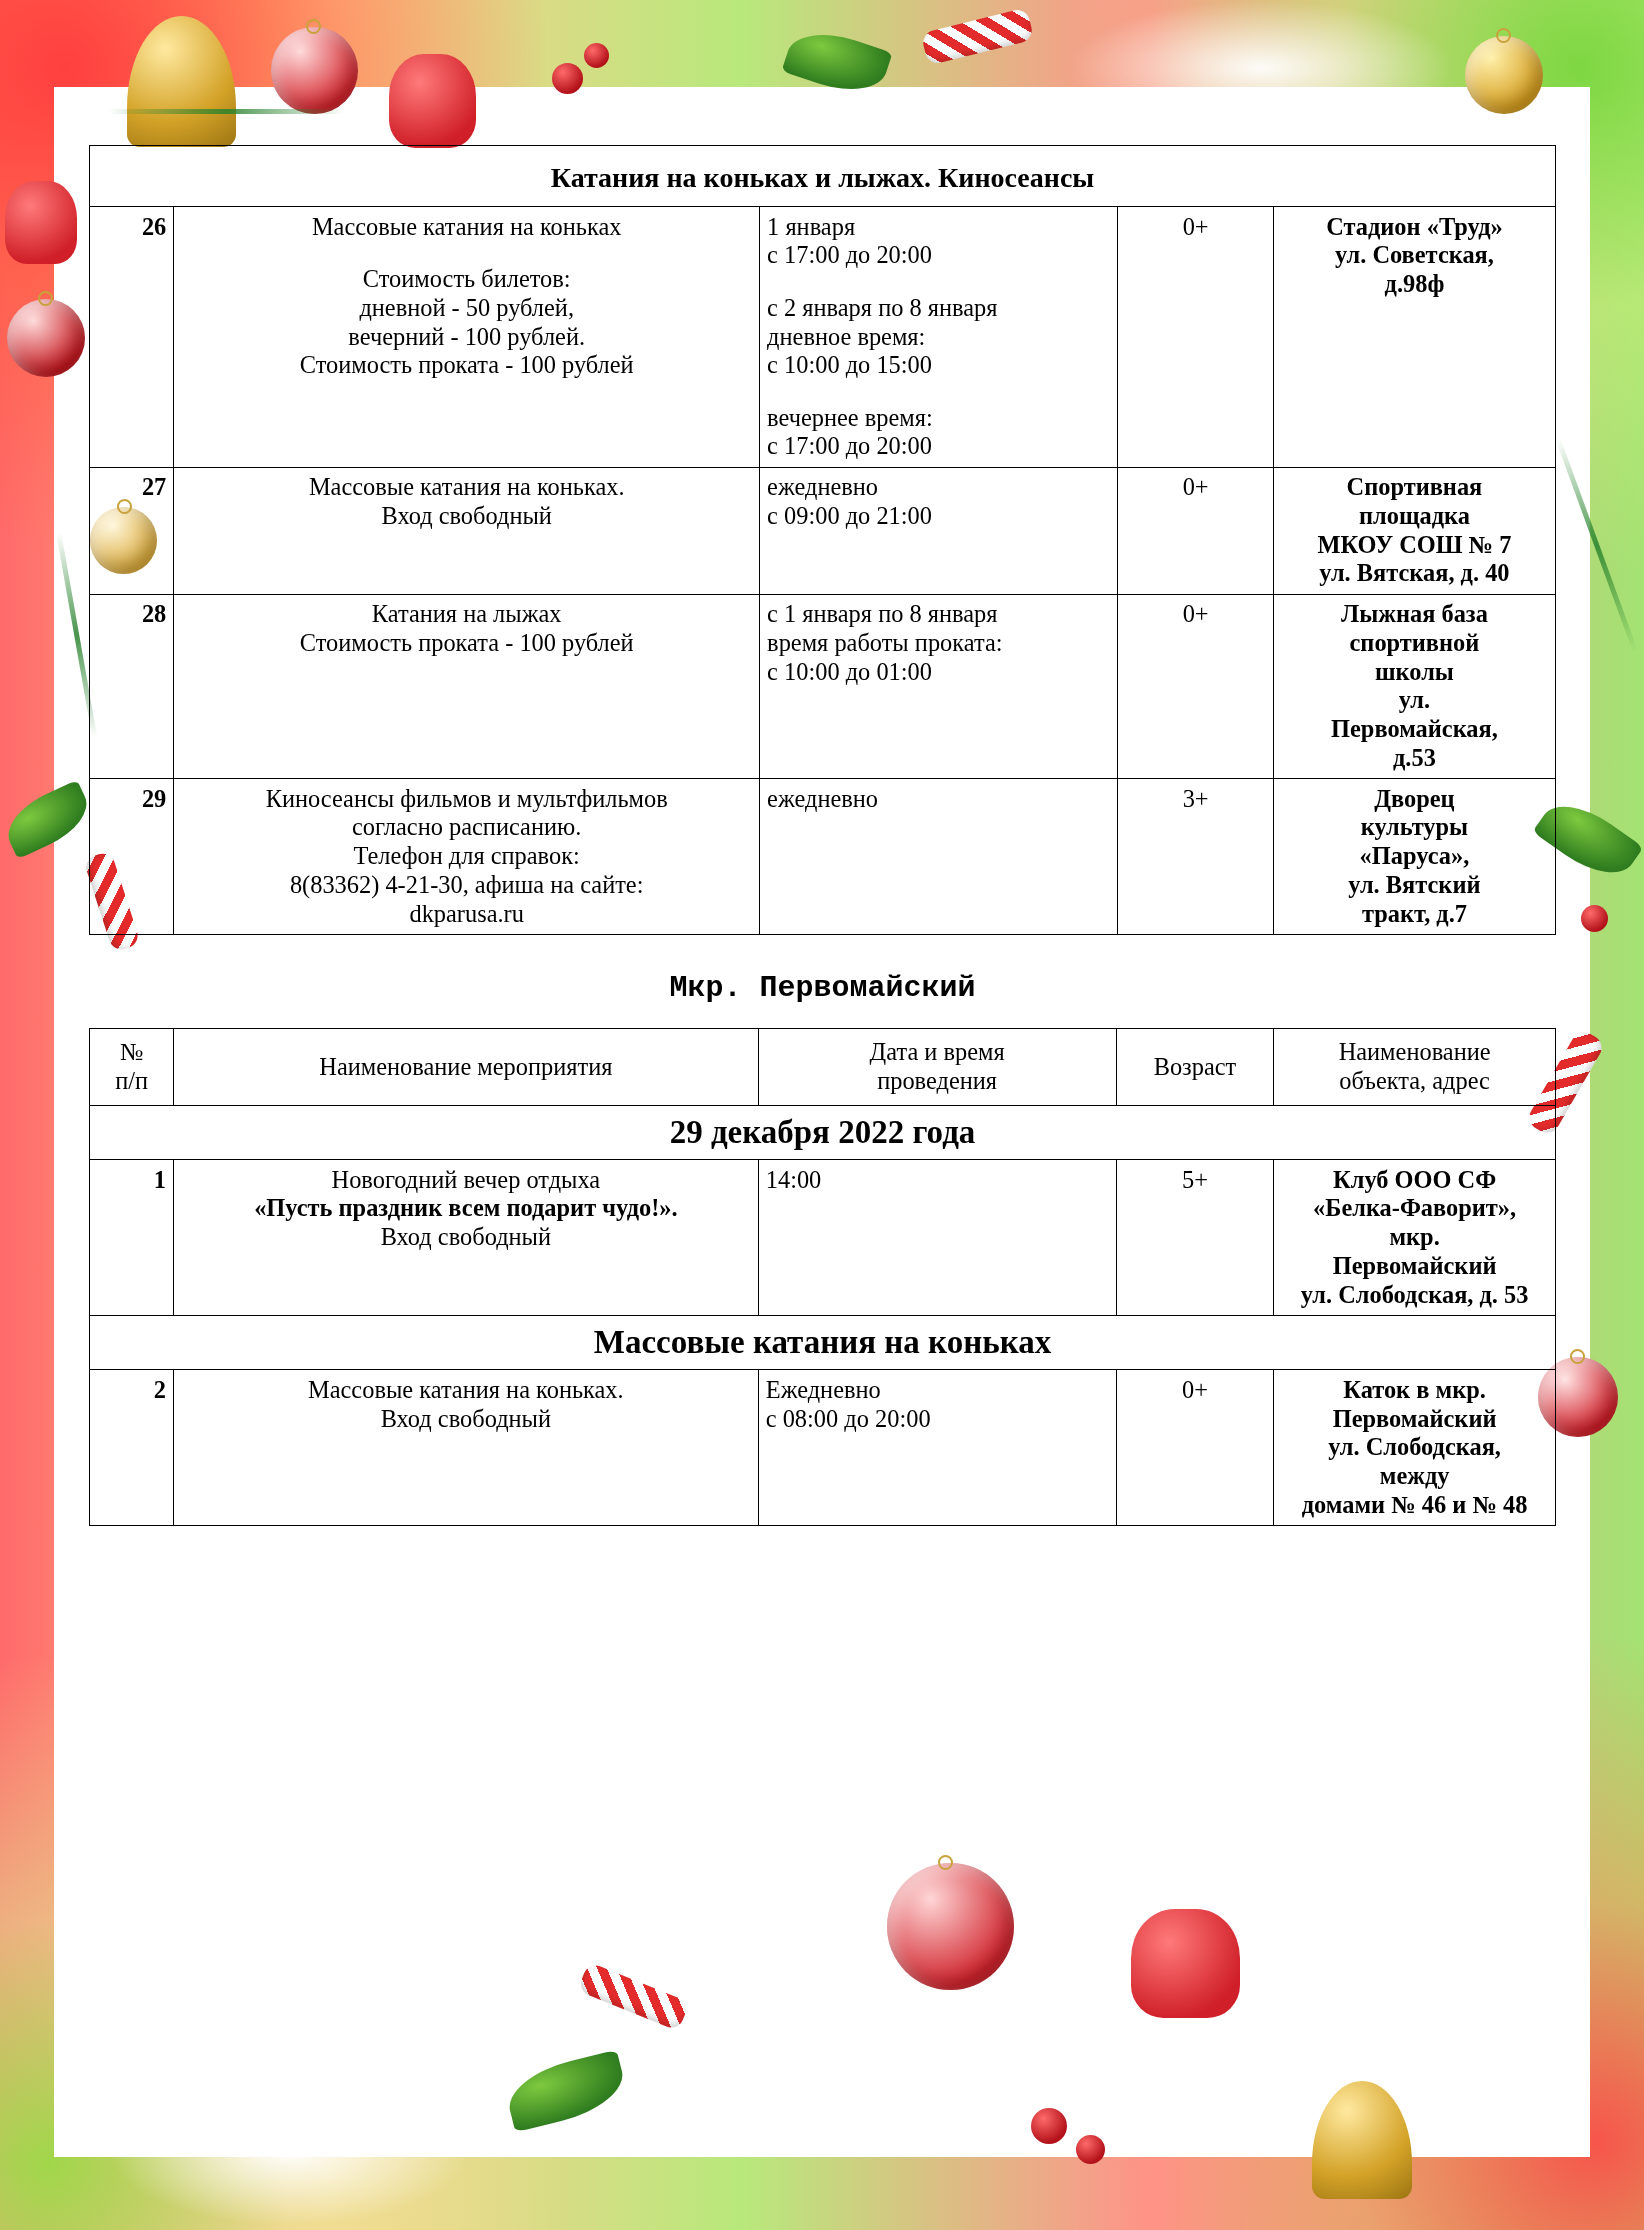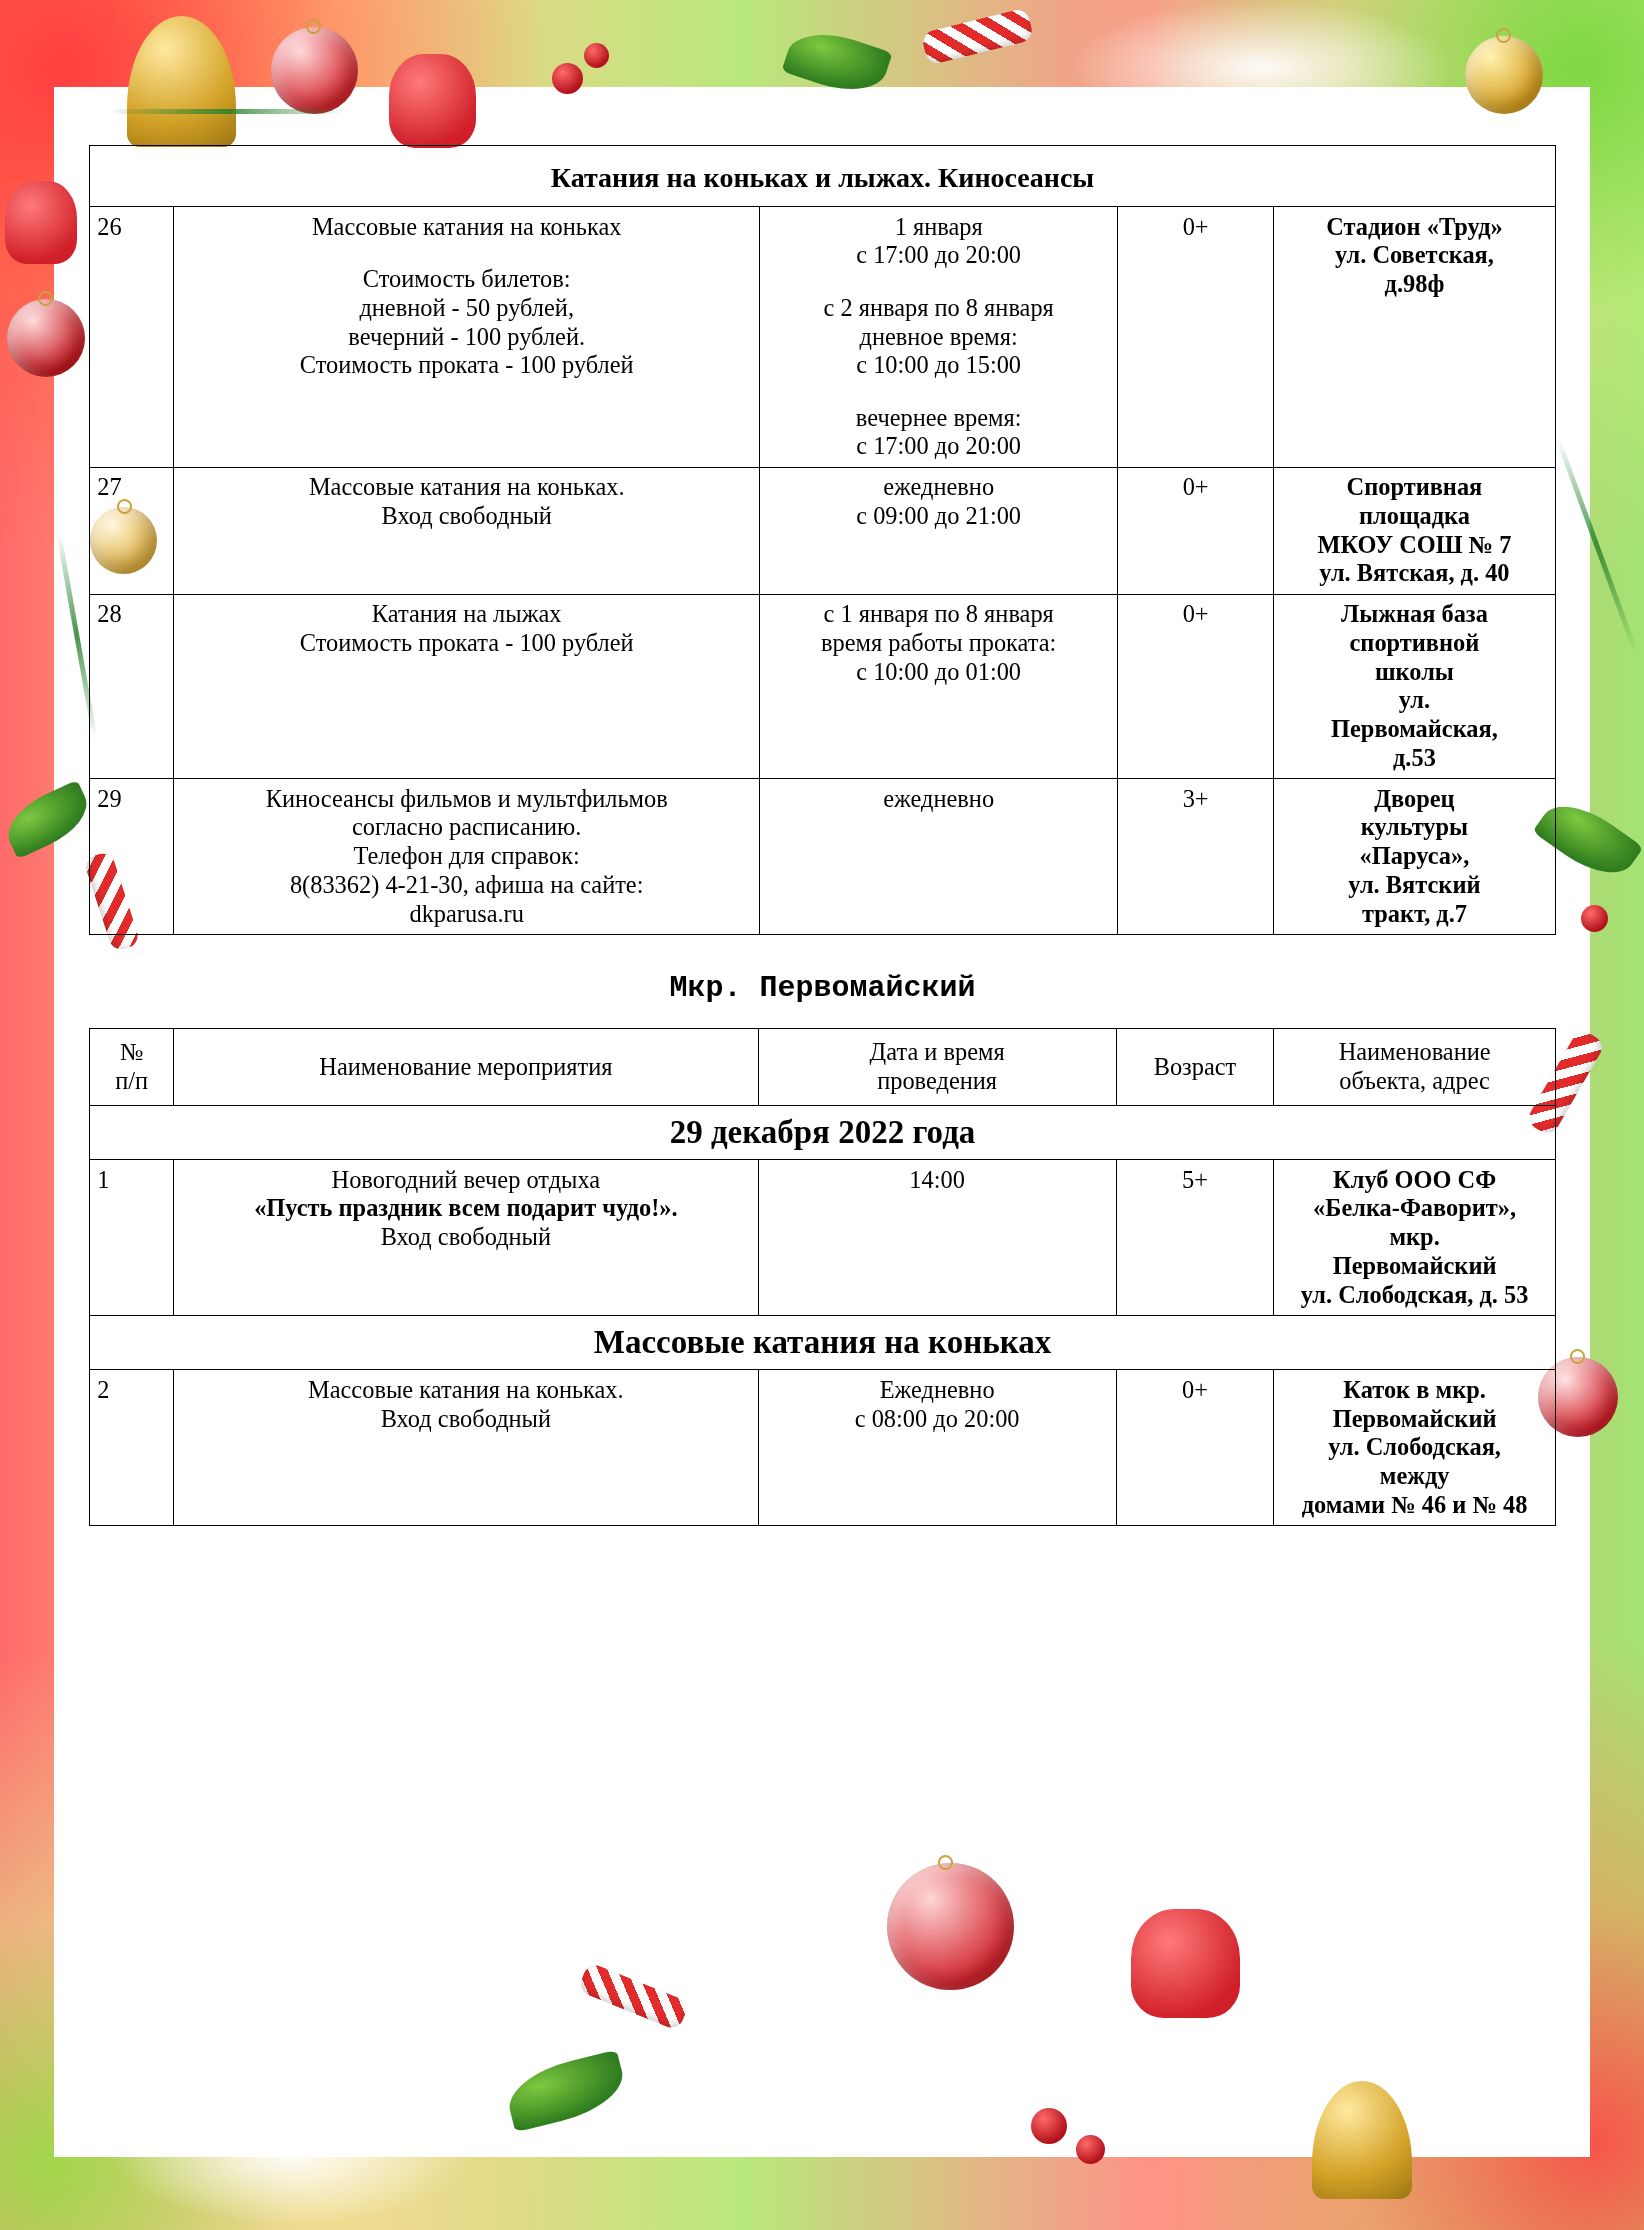--- a/index.html
+++ b/index.html
@@ -103,23 +103,23 @@
     border-radius: 22px;
   }
   td, th {
     border: 1.8px solid #000;
     vertical-align: top;
     padding: 5.4px 7.2px;
     font-size: 24.4px;
     line-height: 1.18;
     background: transparent;
   }
-  .c-num { width: 71px; text-align: left; font-weight: normal; }
+  .c-num { width: 71px; text-align: right; font-weight: bold; }
   .c-name { width: 588px; text-align: center; }
-  .c-date { width: 353px; text-align: center; }
+  .c-date { width: 353px; }
   .c-age  { width: 145px; text-align: center; }
   .c-place{ width: 271px; text-align: center; font-weight: bold; }
 
   .title-row td {
     text-align: center;
     font-weight: bold;
     font-size: 28px;
     padding: 14.5px 7.2px 12.7px;
   }
   .section-head {

